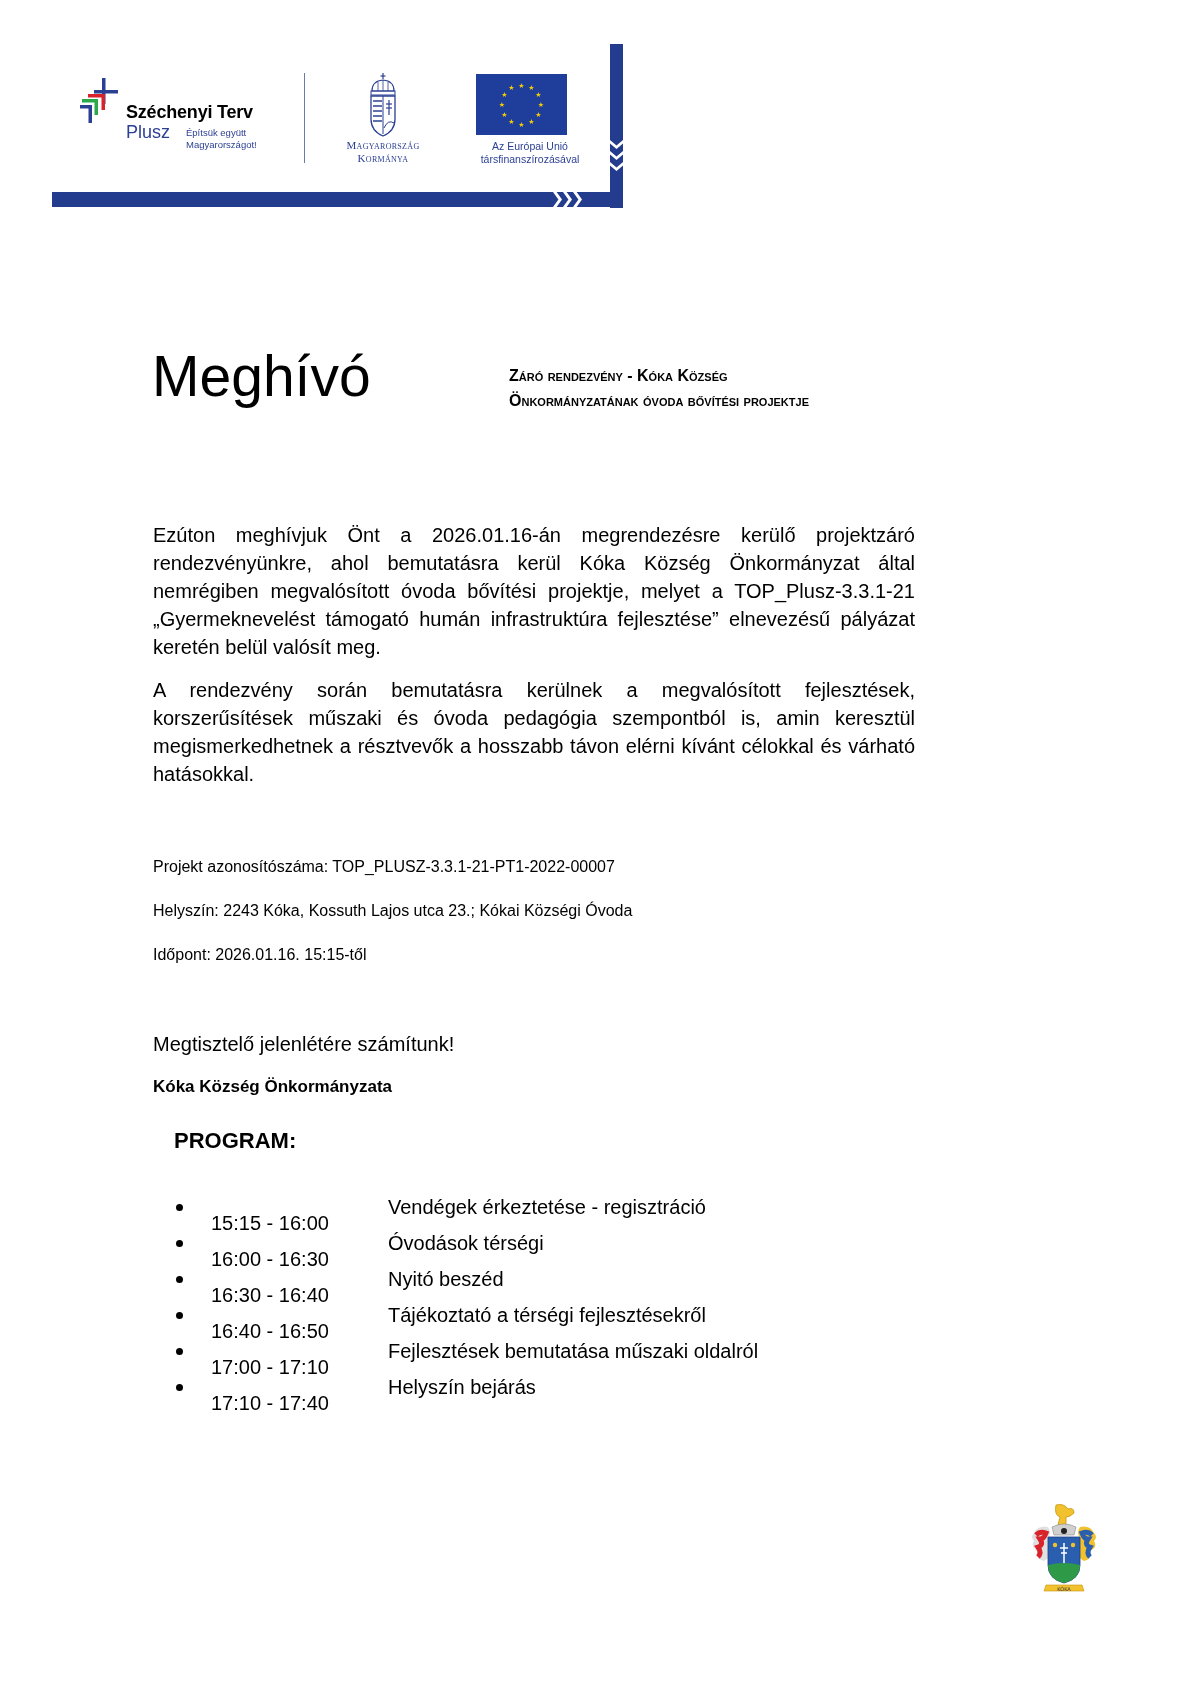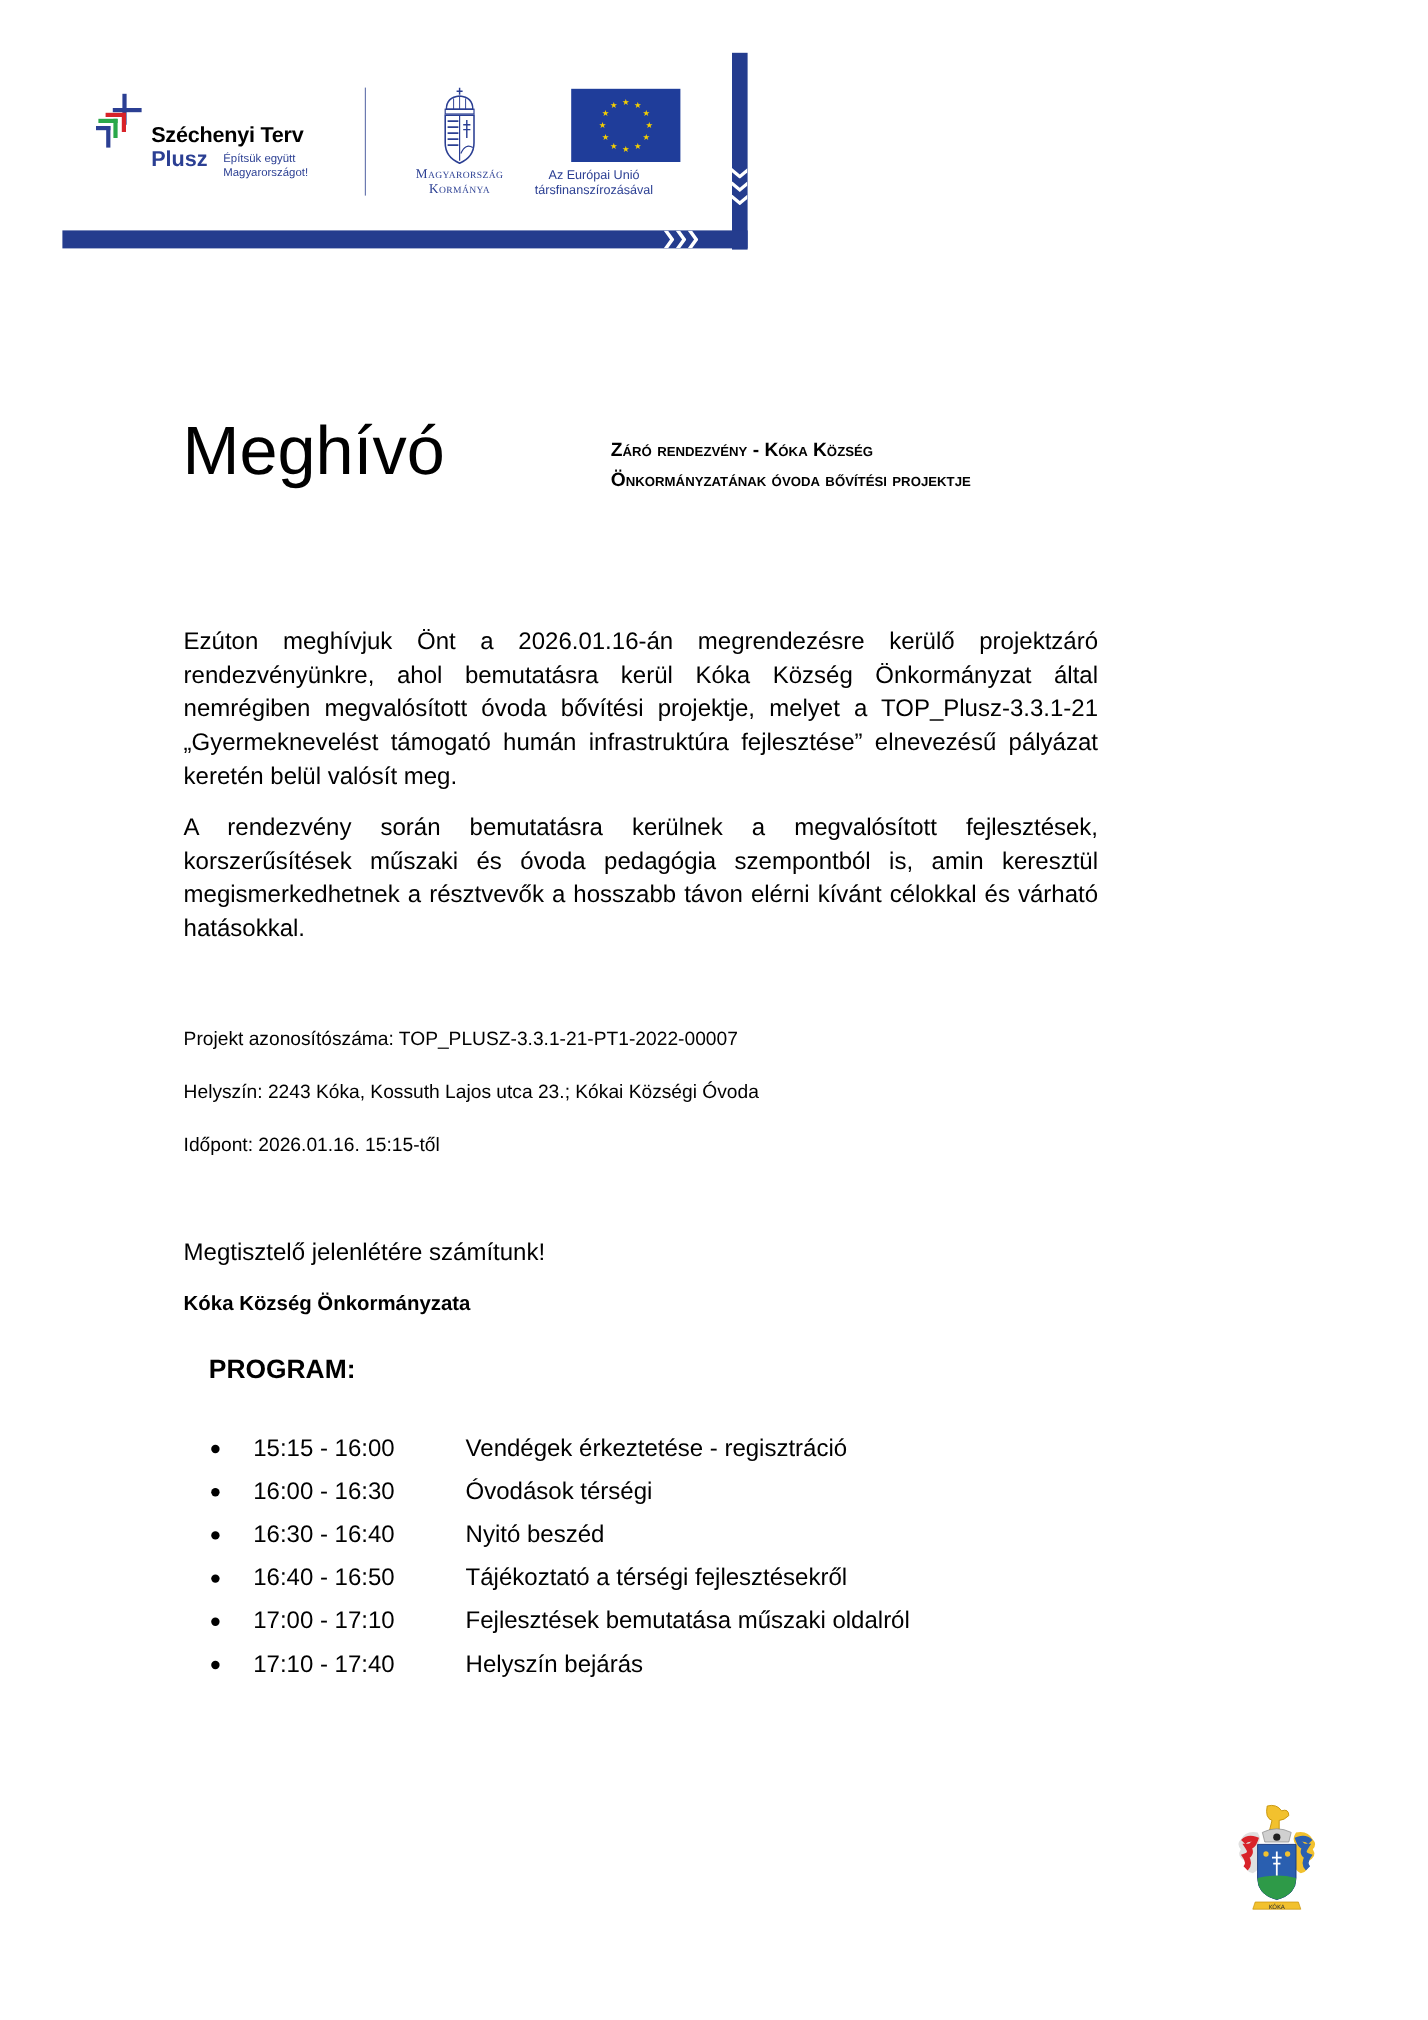--- a/index.html
+++ b/index.html
@@ -10,51 +10,51 @@
   .banner-vbar { position: absolute; left: 610px; top: 44px; width: 13px; height: 164px; background: #243c8e; }
   .banner-hbar { position: absolute; left: 52px; top: 192px; width: 571px; height: 15px; background: #243c8e; }
   .banner-chev-h { position: absolute; left: 553px; top: 192px; height: 15px; display: flex; gap: 1px; }
   .banner-chev-h span { display: block; width: 9px; height: 15px; background: #fff; clip-path: polygon(0 0, 40% 0, 100% 50%, 40% 100%, 0 100%, 60% 50%); }
   .banner-chev-v { position: absolute; left: 610px; top: 140px; width: 13px; display: flex; flex-direction: column; gap: 2px; }
   .banner-chev-v span { display: block; width: 13px; height: 9px; background: #fff; clip-path: polygon(0 0, 50% 60%, 100% 0, 100% 40%, 50% 100%, 0 40%); }
 
   .szt-logo { position: absolute; left: 80px; top: 78px; width: 200px; height: 80px; }
   .szt-mark { position: absolute; left: 0; top: 0; width: 46px; height: 50px; }
   .szt-title { position: absolute; left: 46px; top: 24px; font-weight: bold; font-size: 18px; color: #000000; white-space: nowrap; letter-spacing: -0.2px; }
-  .szt-plus { position: absolute; left: 46px; top: 44px; font-weight: bold; font-size: 18px; color: #2b3f93; }
+  .szt-plus { position: absolute; left: 46px; top: 44px; font-weight: normal; font-size: 18px; color: #2b3f93; }
   .szt-slogan { position: absolute; left: 106px; top: 49px; font-size: 9.5px; color: #2b3f93; line-height: 12px; white-space: nowrap; }
 
   .banner-divider { position: absolute; left: 304px; top: 73px; width: 1px; height: 90px; background: #6c7ab0; }
 
   .hu-emblem { position: absolute; left: 368px; top: 73px; width: 30px; height: 64px; }
   .hu-gov-text { position: absolute; left: 323px; top: 139px; width: 120px; text-align: center; font-family: "Liberation Serif", serif; font-size: 11px; line-height: 13px; color: #2b3f93; letter-spacing: 0.3px; }
 
   .eu-flag { position: absolute; left: 476px; top: 74px; width: 91px; height: 61px; background: #1f3d9a; }
-  .eu-text { position: absolute; left: 425px; top: 140px; width: 140px; text-align: center; font-size: 10.5px; line-height: 13px; color: #2b3f93; }
+  .eu-text { position: absolute; left: 460px; top: 140px; width: 140px; text-align: center; font-size: 10.5px; line-height: 13px; color: #2b3f93; }
 
   
   .doc-title { position: absolute; left: 152px; top: 343px; font-size: 57px; line-height: 66px; font-weight: normal; margin: 0; }
   .doc-subtitle { position: absolute; left: 509px; top: 363px; font-size: 14.5px; line-height: 25px; font-weight: bold; text-transform: uppercase; margin: 0; }
 
   
   .body-col { position: absolute; left: 153px; width: 762px; font-size: 20px; line-height: 28px; text-align: justify; }
   .para1 { top: 521px; }
   .para2 { top: 676px; }
   .info-line { position: absolute; left: 153px; font-size: 16px; line-height: 28px; white-space: nowrap; }
   .info-id { top: 853px; }
   .info-place { top: 897px; }
   .info-time { top: 941px; }
   .closing { position: absolute; left: 153px; top: 1030px; font-size: 20px; line-height: 28px; text-align: center; }
   .signature { position: absolute; left: 153px; top: 1075px; font-size: 17px; line-height: 24px; font-weight: bold; }
 
   .program-heading { position: absolute; left: 174px; top: 1127px; font-size: 22px; line-height: 28px; font-weight: bold; margin: 0; }
   .program-list { position: absolute; left: 0; top: 1193px; width: 1190px; margin: 0; padding: 0; list-style: none; }
   .program-item { position: relative; height: 36px; font-size: 20px; line-height: 28px; }
   .program-bullet { position: absolute; left: 176px; top: 11px; width: 7px; height: 7px; border-radius: 50%; background: #000; }
-  .program-time { position: absolute; left: 211px; top: 0; white-space: nowrap; text-align: right; }
+  .program-time { position: absolute; left: 211px; top: 16px; white-space: nowrap; text-align: right; }
   .program-desc { position: absolute; left: 388px; top: 0; white-space: nowrap; }
 
   .coat-of-arms { position: absolute; left: 1028px; top: 1503px; width: 72px; height: 92px; }
 </style>
 </head>
 <body>
 
 <div class="banner">
   <div class="banner-vbar"></div>
   <div class="banner-hbar"></div>

